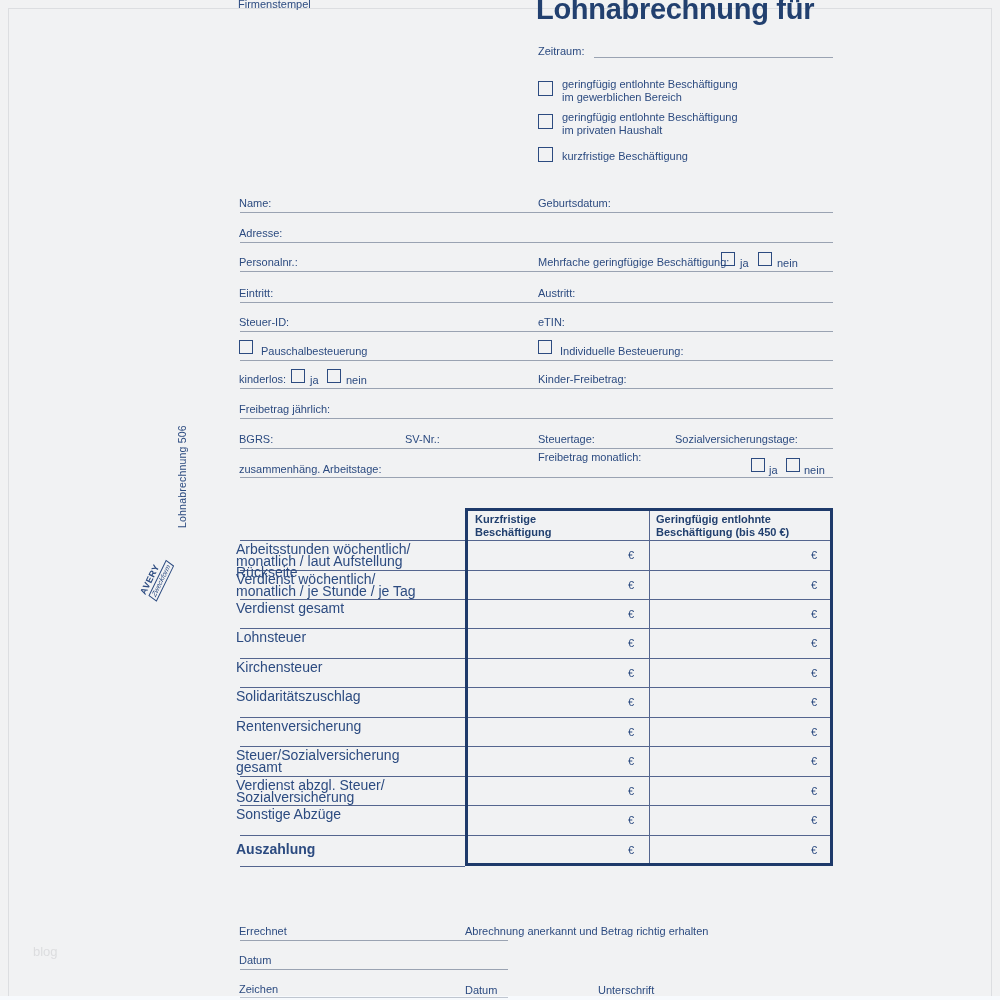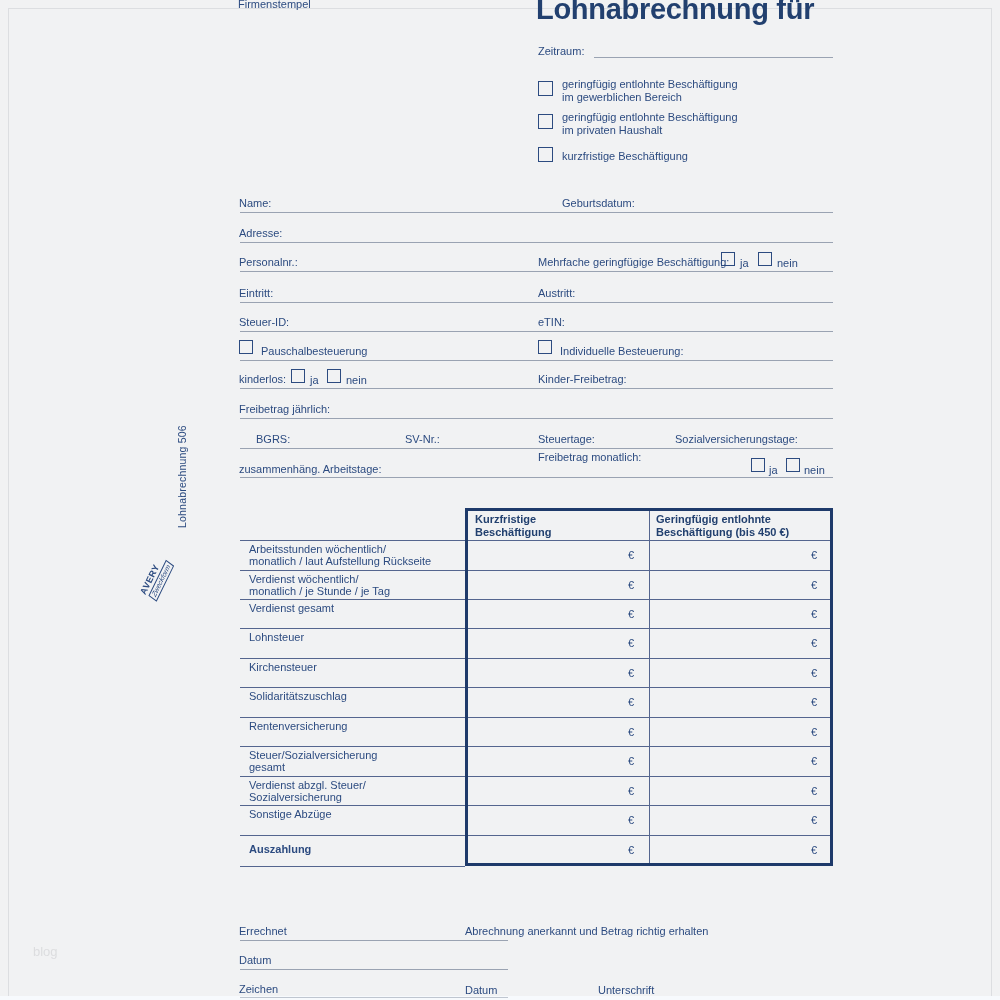--- a/index.html
+++ b/index.html
@@ -15,21 +15,21 @@
   .tline{position:absolute;height:1px;background:var(--table-line);}
   .vline{position:absolute;width:1px;background:var(--table-line);}
   .frameline{position:absolute;background:#dcdee1;}
   .cb{position:absolute;width:14px;height:14px;border:1.5px solid var(--ink);box-sizing:border-box;background:transparent;}
   .cb.big{width:15px;height:15px;}
   .title{position:absolute;font-size:29px;font-weight:bold;letter-spacing:-0.3px;color:var(--ink-dark);white-space:nowrap;}
   .cbl{position:absolute;font-size:11px;color:var(--ink);line-height:13px;white-space:nowrap;}
   .tbox{position:absolute;left:465px;top:508px;width:368px;height:358px;border:3px solid var(--table-border);box-sizing:border-box;}
   .thead{position:absolute;font-size:11px;font-weight:bold;color:var(--ink-dark);line-height:13px;white-space:nowrap;}
   .trow{position:absolute;left:0;width:1000px;height:30px;}
-  .trow-label{position:absolute;left:249px;top:4px;width:212px;font-size:11px;line-height:11.5px;color:var(--ink);}
+  .trow-label{position:absolute;left:236px;top:4px;width:212px;font-size:14px;line-height:11.5px;color:var(--ink);}
   .trow.bold .trow-label{font-weight:bold;}
   .euro{position:absolute;top:9px;width:22px;text-align:right;font-size:11px;color:var(--ink);}
   .e1{left:612px;} .e2{left:795px;}
   .product{position:absolute;left:176px;top:528px;transform:rotate(-90deg);transform-origin:0 0;font-size:10.5px;letter-spacing:0.2px;color:var(--ink);white-space:nowrap;}
   .brand{position:absolute;left:157px;top:581px;transform:rotate(-64deg);transform-origin:0 100%;}
   .brand-top{font-size:9px;font-weight:bold;letter-spacing:0.5px;color:var(--ink);line-height:9px;}
   .brand-box{border:1px solid var(--ink);font-size:7px;font-style:italic;padding:0 2px;margin-top:1px;transform:skewX(-10deg);color:var(--ink);width:max-content;line-height:8px;}
   .watermark{position:absolute;left:33px;top:944px;font-size:13px;color:#dcdddf;}
   .strip{position:absolute;background:#f7fafd;}
 </style>
@@ -65,21 +65,21 @@
     <div>kurzfristige Beschäftigung</div>
   </div>
 
   <div class="product">Lohnabrechnung 506</div>
   <div class="brand">
     <div class="brand-top">AVERY</div>
     <div class="brand-box"><span>Zweckform</span></div>
   </div>
 
   <div class="lbl" style="left:239px;top:197px;">Name:</div>
-  <div class="lbl" style="left:538px;top:197px;margin-left:24px;">Geburtsdatum:</div>
+  <div class="lbl" style="left:538px;top:197px;">Geburtsdatum:</div>
   <div class="hline" style="left:240px;top:212px;width:593px;"></div>
 
   <div class="lbl" style="left:239px;top:227px;">Adresse:</div>
   <div class="hline" style="left:240px;top:242px;width:593px;"></div>
 
   <div class="lbl" style="left:239px;top:256px;">Personalnr.:</div>
   <div class="lbl" style="left:538px;top:256px;">Mehrfache geringfügige Beschäftigung:</div>
   <div class="cb" style="left:721px;top:252px;"></div>
   <div class="lbl" style="left:740px;top:257px;">ja</div>
   <div class="cb" style="left:758px;top:252px;"></div>
@@ -105,21 +105,21 @@
   <div class="lbl" style="left:310px;top:374px;">ja</div>
   <div class="cb" style="left:327px;top:369px;"></div>
   <div class="lbl" style="left:346px;top:374px;">nein</div>
   <div class="lbl" style="left:538px;top:373px;text-align:right;">Kinder-Freibetrag:</div>
   <div class="hline" style="left:240px;top:388px;width:593px;"></div>
 
   <div class="lbl" style="left:239px;top:403px;">Freibetrag jährlich:</div>
   <div class="lbl" style="left:538px;top:403px;margin-top:48px;">Freibetrag monatlich:</div>
   <div class="hline" style="left:240px;top:418px;width:593px;"></div>
 
-  <div class="lbl" style="left:239px;top:433px;margin-left:17px;">BGRS:</div>
+  <div class="lbl" style="left:239px;top:433px;">BGRS:</div>
   <div class="lbl" style="left:405px;top:433px;">SV-Nr.:</div>
   <div class="lbl" style="left:538px;top:433px;">Steuertage:</div>
   <div class="lbl" style="left:675px;top:433px;">Sozialversicherungstage:</div>
   <div class="hline" style="left:240px;top:448px;width:593px;"></div>
 
   <div class="lbl" style="left:239px;top:463px;">zusammenhäng. Arbeitstage:</div>
   <div class="cb" style="left:751px;top:458px;"></div>
   <div class="lbl" style="left:769px;top:464px;">ja</div>
   <div class="cb" style="left:786px;top:458px;"></div>
   <div class="lbl" style="left:804px;top:464px;">nein</div>

